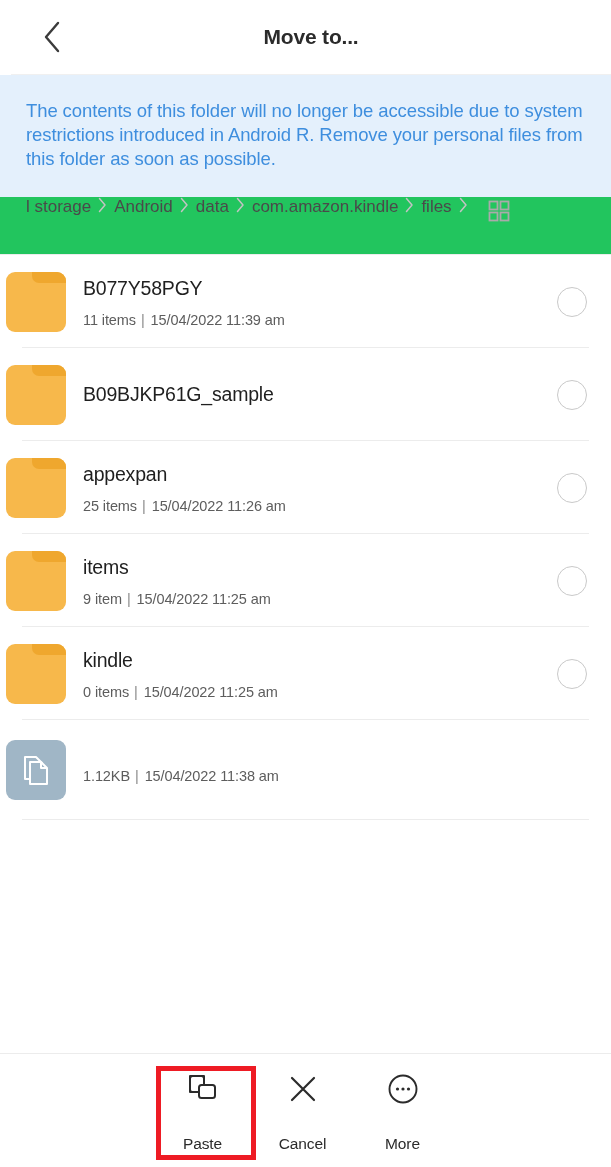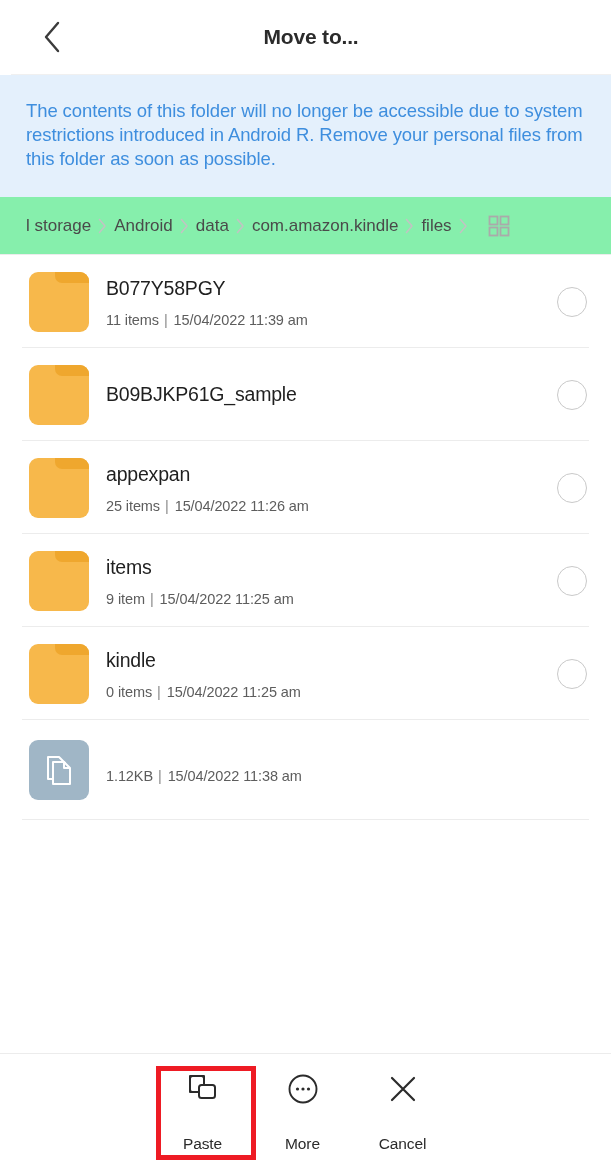--- a/index.html
+++ b/index.html
@@ -52,24 +52,24 @@
     color:#3e8ede;
     font-size:18.5px;
     line-height:24px;
     letter-spacing:-0.1px;
   }
 
   
   .breadcrumb {
     flex:0 0 58px;
     height:58px;
-    display:flex; align-items:center;
+    display:flex; align-items:flex-start;
     padding:0 32px 0 26px;
     border-bottom:1px solid #ececec;
-    background:#86efac;
+    background:#22c55e;
     overflow:hidden;
     white-space:nowrap;
   }
   .crumb {
     font-size:17px;
     color:#4a4a4a;
     cursor:pointer;
     flex:0 0 auto;
   }
   .crumb-sep {
@@ -91,21 +91,21 @@
   
   .file-list {
     flex:1 1 auto;
     background:#fff;
     overflow:hidden;
   }
   .file-row {
     position:relative;
     display:flex;
     align-items:center;
-    padding:0 24px 0 28px;
+    padding:0 24px 0 5px;
     min-height:93px;
     cursor:pointer;
   }
   .file-row::after {
     content:"";
     position:absolute;
     left:22px; right:22px; bottom:0;
     height:1px;
     background:#ececec;
   }
@@ -385,35 +385,35 @@
             <rect x="4" y="4" width="14" height="16" rx="2.5" stroke="#2b2b2b" stroke-width="2" fill="none"></rect>
             <rect x="13" y="13" width="16" height="13" rx="2.5" stroke="#2b2b2b" stroke-width="2" fill="#ffffff"></rect>
           </svg>
         </span>
         <span class="blabel">Paste</span>
       </div>
 
       <div class="bottom-btn">
         <span class="bico">
           <svg width="32" height="32" viewBox="0 0 32 32" fill="none">
+            <path d="M5 5 L27 27 M27 5 L5 27" stroke="#2b2b2b" stroke-width="2.2" stroke-linecap="round"></path>
+          </svg>
+        </span>
+        <span class="blabel">Cancel</span>
+      </div>
+
+      <div class="bottom-btn">
+        <span class="bico">
+          <svg width="32" height="32" viewBox="0 0 32 32" fill="none">
             <circle cx="16" cy="16" r="13.5" stroke="#2b2b2b" stroke-width="1.9" fill="none"></circle>
             <circle cx="10.5" cy="16" r="1.6" fill="#2b2b2b"></circle>
             <circle cx="16" cy="16" r="1.6" fill="#2b2b2b"></circle>
             <circle cx="21.5" cy="16" r="1.6" fill="#2b2b2b"></circle>
           </svg>
         </span>
         <span class="blabel">More</span>
       </div>
-
-      <div class="bottom-btn">
-        <span class="bico">
-          <svg width="32" height="32" viewBox="0 0 32 32" fill="none">
-            <path d="M5 5 L27 27 M27 5 L5 27" stroke="#2b2b2b" stroke-width="2.2" stroke-linecap="round"></path>
-          </svg>
-        </span>
-        <span class="blabel">Cancel</span>
-      </div>
     </div>
   </div>
 
   <div class="highlight-box"></div>
 
 </div>
 
 </body></html>

